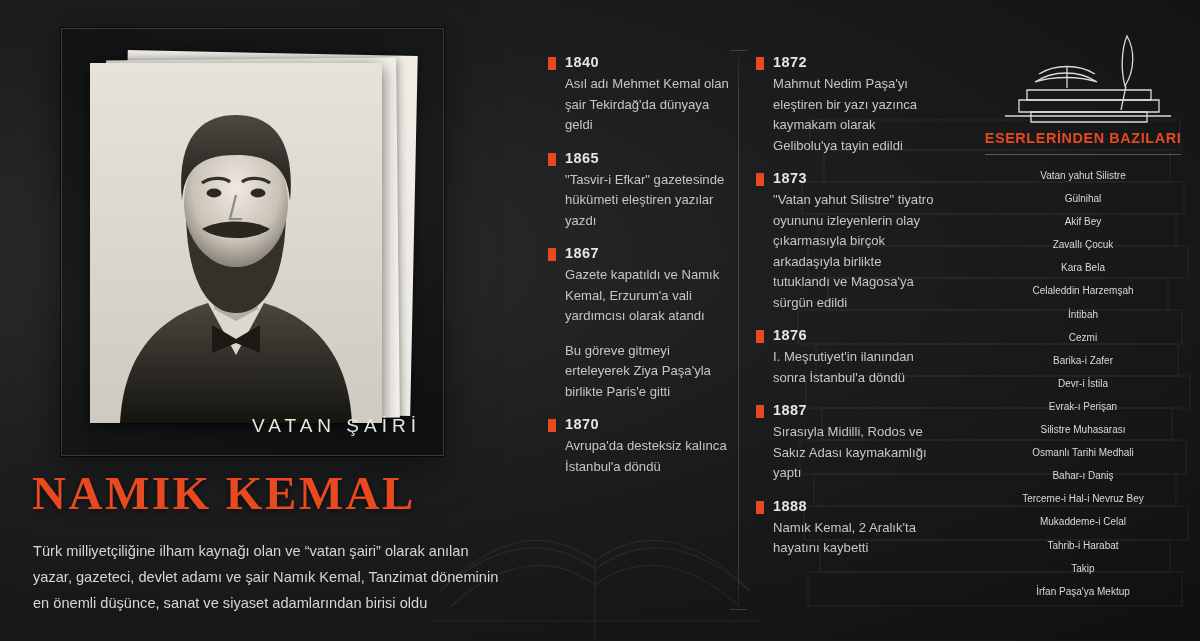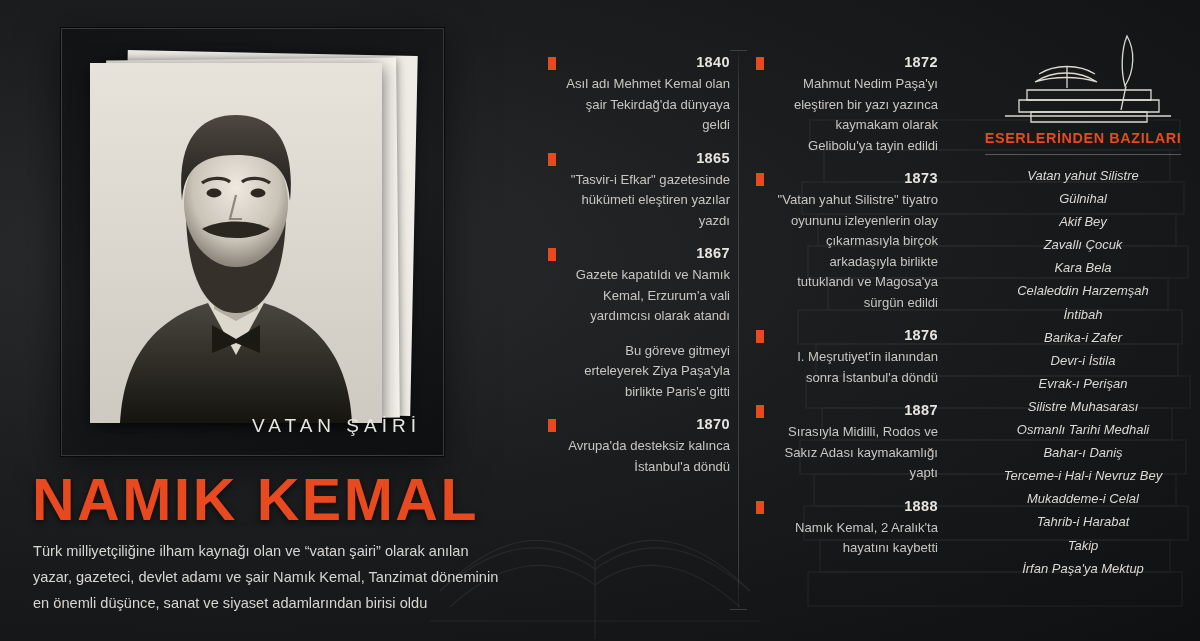--- a/index.html
+++ b/index.html
@@ -59,22 +59,22 @@
   .portrait-caption {
     position: absolute; right: 22px; bottom: 18px;
     color: #e8e6e1; font-size: 19px; letter-spacing: 5px;
     font-family: "Liberation Sans", sans-serif;
   }
 
   
   .main-title {
     position: absolute; left: 32px; top: 466px;
     color: #e8491f;
-    font-size: 59px; font-weight: bold; letter-spacing: 2.5px;
-    font-family: Liberation Sans, sans-serif;
+    font-size: 47px; font-weight: bold; letter-spacing: 2.5px;
+    font-family: Liberation Serif, serif;
     text-shadow: 0 2px 6px rgba(0,0,0,0.6);
   }
   .description {
     position: absolute; left: 33px; top: 538px; width: 468px;
     color: #d8d6d2; font-size: 14.6px; line-height: 26px;
   }
 
   
   .timeline {
     position: absolute; left: 548px; top: 54px; width: 410px; height: 580px;
@@ -87,21 +87,21 @@
     width: 1px; height: 560px;
     background: linear-gradient(to bottom, rgba(255,255,255,0.02), rgba(255,255,255,0.16) 8%, rgba(255,255,255,0.16) 92%, rgba(255,255,255,0.02));
   }
   .tl-divider::before, .tl-divider::after {
     content:''; position:absolute; left:-8px; width:17px; height:1px;
     background: rgba(255,255,255,0.16);
   }
   .tl-divider::before { top: 0; }
   .tl-divider::after { bottom: 0; }
 
-  .tl-item { position: relative; margin-bottom: 14px; text-align: right; }
+  .tl-item { position: relative; margin-bottom: 14px; }
   .tl-marker {
     position: absolute; left: 0; top: 3px;
     width: 8px; height: 13px; background: #e8491f;
   }
   .tl-year {
     margin-left: 17px; color: #e8e5e0; font-size: 14.5px; font-weight: bold;
     letter-spacing: 0.4px; margin-bottom: 4px;
   }
   .tl-text {
     margin-left: 17px; color: #c9c6c2; font-size: 13.1px; line-height: 20.5px;
@@ -118,21 +118,21 @@
   .works-title {
     color: #e8491f; font-size: 14.4px; font-weight: bold; letter-spacing: 0.6px;
     text-align: center; 
   }
   .works-rule {
     width: 196px; height: 1px; margin: 8px auto 0 auto;
     background: rgba(255,255,255,0.28);
   }
   .works-list { margin-top: 9px; text-align: center; }
   .works-list li {
-    list-style: none; color: #ddd9d4; font-size: 13px; line-height: 23.1px; font-style: italic;
+    list-style: none; color: #ddd9d4; font-size: 10px; line-height: 23.1px;
   }
 </style>
 </head>
 <body>
 
 <div id="infographic">
 
   <svg class="bg-texture" viewBox="0 0 420 641" preserveAspectRatio="none">
     <g stroke="#9a958c" stroke-width="1.1" fill="none" opacity="0.55">
       <path d="M30 120 L400 120 L400 150 L30 150 Z"></path>
@@ -310,20 +310,21 @@
     <div class="works-title">ESERLERİNDEN BAZILARI</div>
     <div class="works-rule"></div>
     <ul class="works-list">
       <li>Vatan yahut Silistre</li>
       <li>Gülnihal</li>
       <li>Akif Bey</li>
       <li>Zavallı Çocuk</li>
       <li>Kara Bela</li>
       <li>Celaleddin Harzemşah</li>
       <li>İntibah</li>
+      <li>Cezmi</li>
       <li>Barika-i Zafer</li>
       <li>Devr-i İstila</li>
       <li>Evrak-ı Perişan</li>
       <li>Silistre Muhasarası</li>
       <li>Osmanlı Tarihi Medhali</li>
       <li>Bahar-ı Daniş</li>
       <li>Terceme-i Hal-i Nevruz Bey</li>
       <li>Mukaddeme-i Celal</li>
       <li>Tahrib-i Harabat</li>
       <li>Takip</li>

